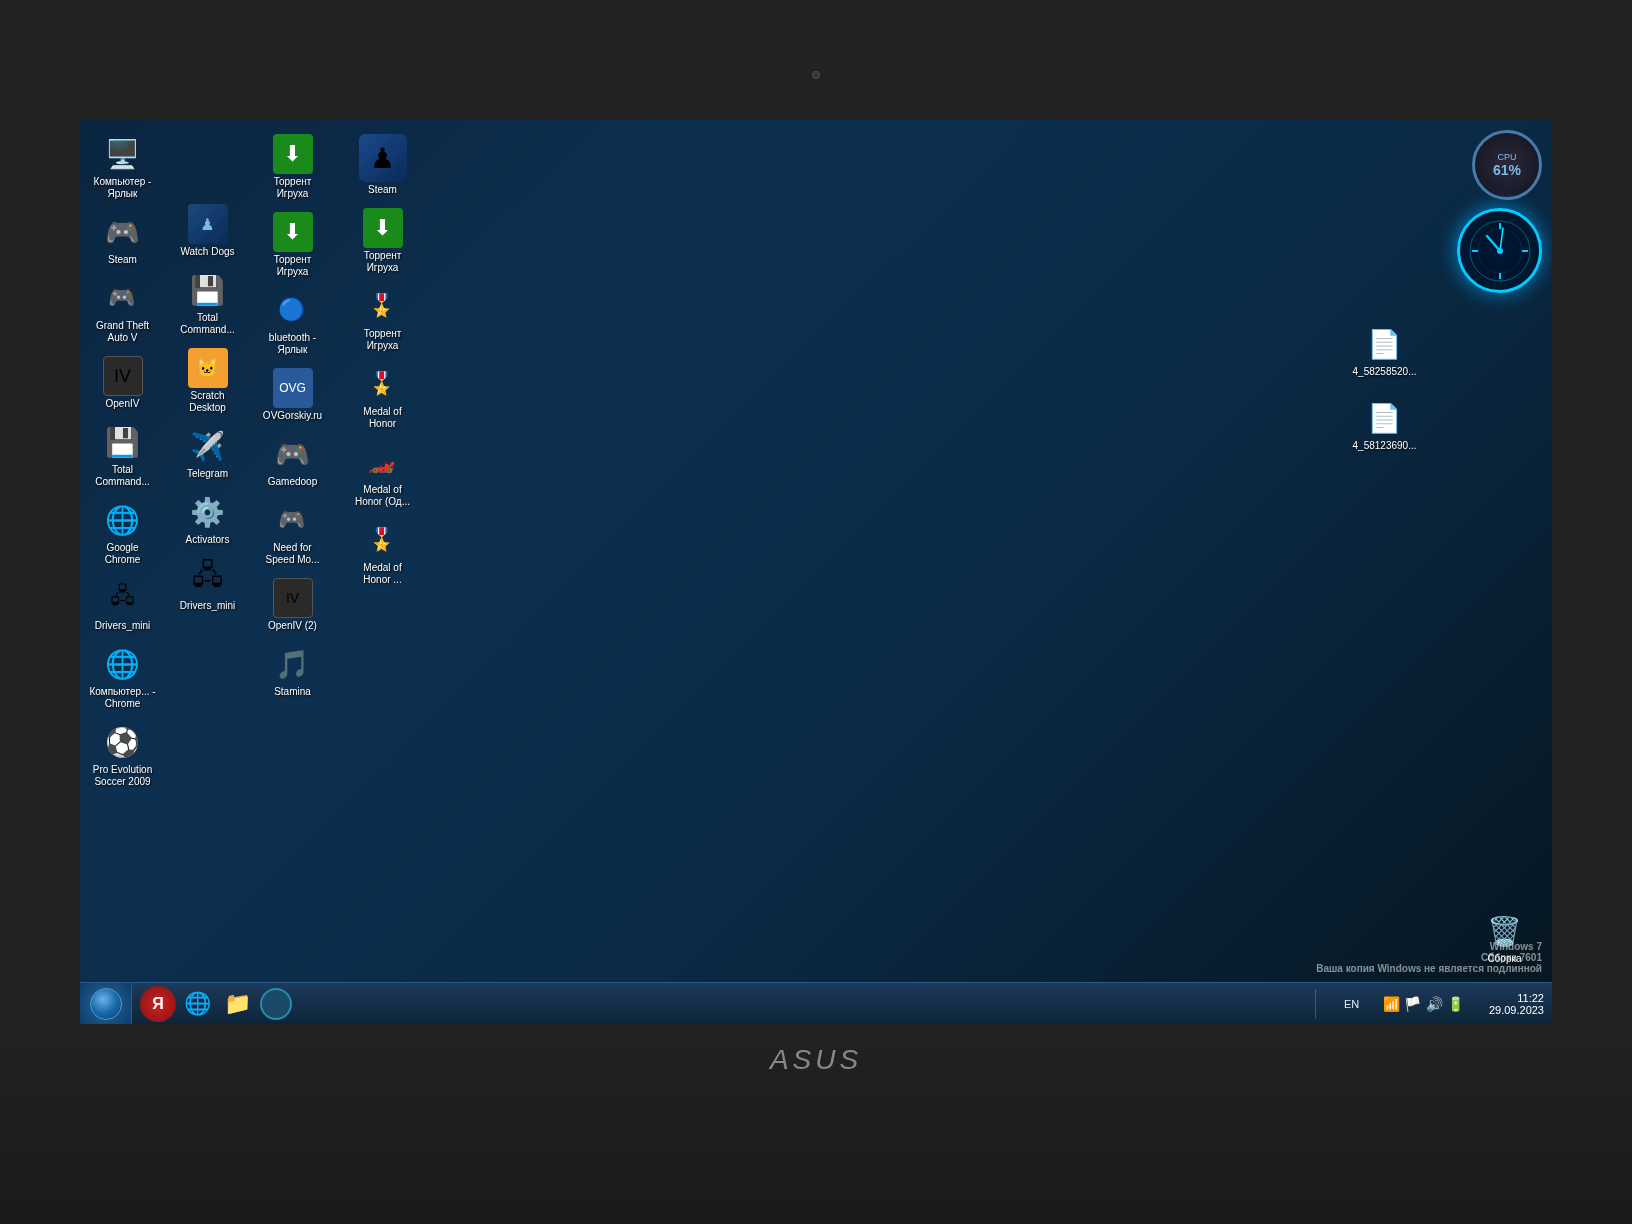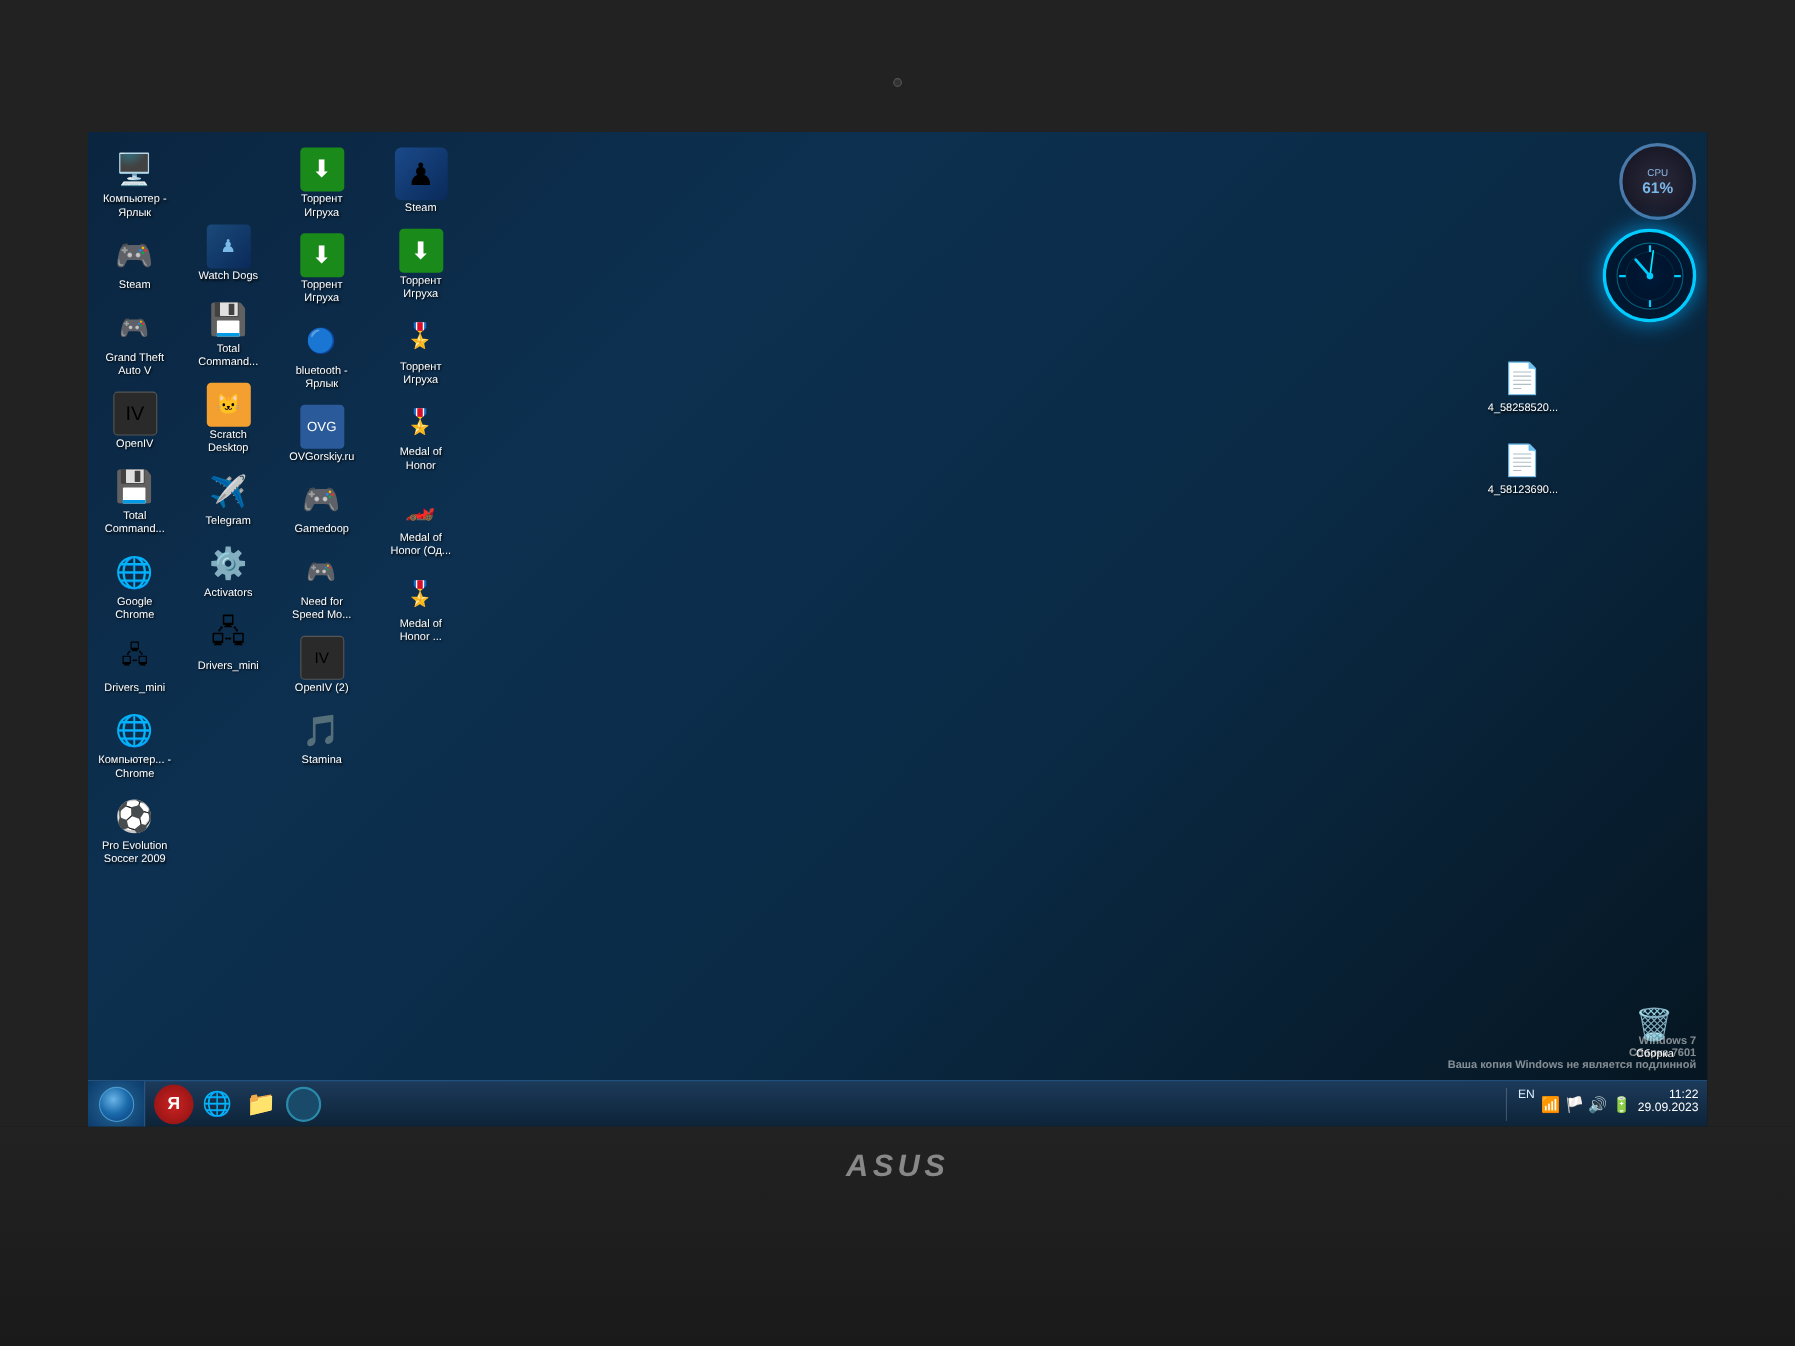--- a/index.html
+++ b/index.html
@@ -114,21 +114,22 @@
       align-items: center;
       justify-content: center;
       font-size: 22px;
       cursor: pointer;
       border-radius: 4px;
     }
 
     .taskbar-right {
       margin-left: auto;
       display: flex;
-      gap: 6px;
+      align-items: center;
+      gap: 24px;
       padding-right: 8px;
       color: white;
       font-size: 11px;
     }
 
     .system-tray {
       display: flex;
       align-items: center;
       gap: 4px;
     }
@@ -184,21 +185,21 @@
       background: linear-gradient(to bottom, #222, #1a1a1a);
       display: flex;
       align-items: flex-start;
       justify-content: center;
       padding-top: 20px;
     }
 
     .asus-logo {
       color: #888;
       font-size: 28px;
-      font-weight: bold;
+      font-weight: normal;
       font-style: italic;
       letter-spacing: 4px;
     }
 
     .left-bezel {
       position: absolute;
       top: 120px; left: 0;
       width: 80px;
       bottom: 200px;
       background: #222;

